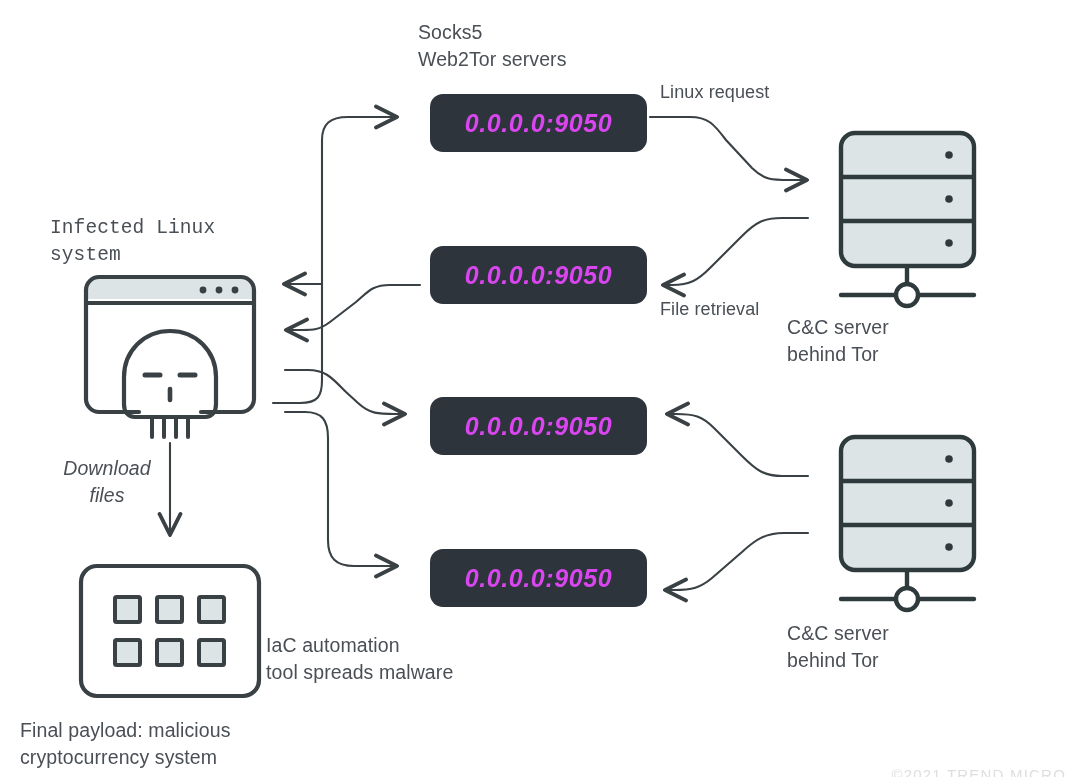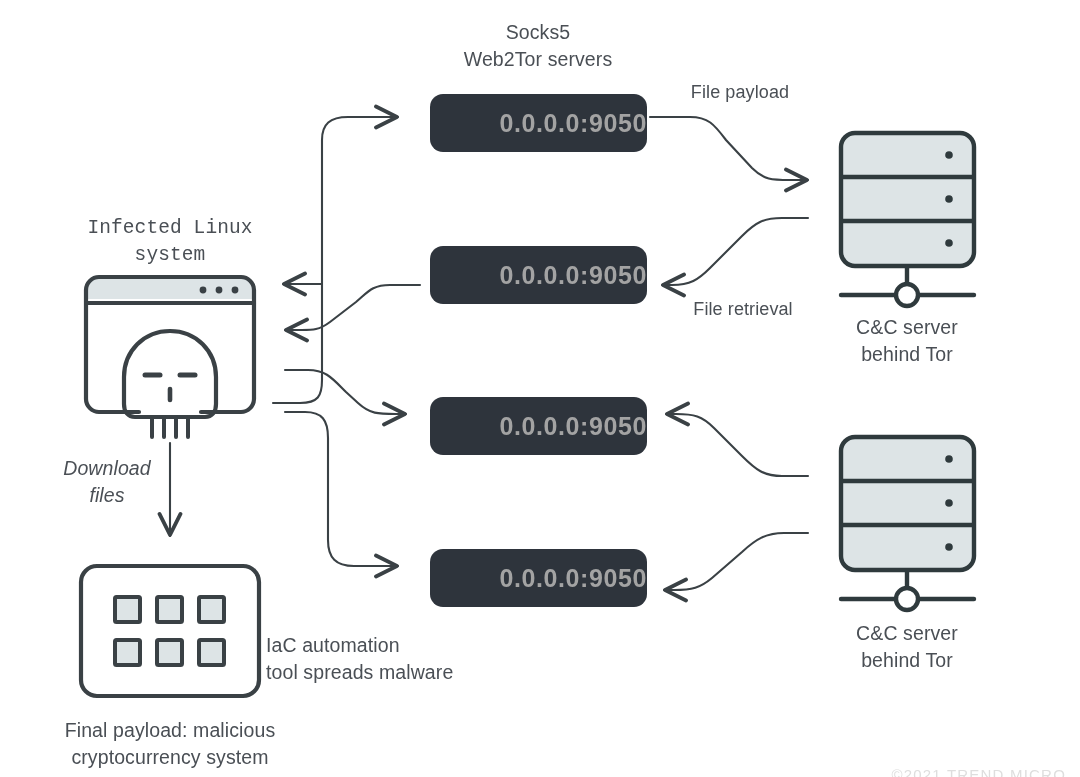--- a/index.html
+++ b/index.html
@@ -14,34 +14,35 @@
   #stage{position:absolute;inset:0;width:1080px;height:777px;}
   svg.layer{position:absolute;left:0;top:0;width:1080px;height:777px;overflow:visible;}
 
   .lbl{
     position:absolute;
     font-size:19.5px;
     line-height:27px;
     color:#4a4f55;
     letter-spacing:0.1px;
     white-space:pre-line;
-    text-align:center;
+    text-align:left;
   }
   .lbl.small{font-size:18px;line-height:26px;}
   .lbl.left{text-align:left;}
 
   .srvbox{
     position:absolute;
     background:#2e343c;
     border-radius:13px;
-    display:flex;align-items:center;justify-content:flex-end;
-    color:#a3a3a3;
+    display:flex;align-items:center;justify-content:center;
+    color:#d946ef;
     font-size:25px;
     font-weight:bold;
     letter-spacing:0.6px;
+    font-style:italic;
   }
   .watermark{
     position:absolute;
     right:14px;bottom:-6px;
     font-size:15px;
     color:#dedede;
     letter-spacing:1.2px;
   }
 </style>
 </head>
@@ -176,21 +177,21 @@
 
   <div class="lbl" style="left:22px;top:455px;width:170px;text-align:center;font-style:italic;">Download
 files</div>
 
   <div class="lbl left" style="left:266px;top:632px;width:270px;">IaC automation
 tool spreads malware</div>
 
   <div class="lbl" style="left:20px;top:717px;width:300px;">Final payload: malicious
 cryptocurrency system</div>
 
-  <div class="lbl small" style="left:660px;top:79px;width:160px;">File payload</div>
+  <div class="lbl small" style="left:660px;top:79px;width:160px;">Linux request</div>
 
   <div class="lbl small" style="left:660px;top:296px;width:166px;">File retrieval</div>
 
   <div class="lbl" style="left:787px;top:314px;width:240px;">C&amp;C server
 behind Tor</div>
 
   <div class="lbl" style="left:787px;top:620px;width:240px;">C&amp;C server
 behind Tor</div>
 
   <div class="watermark">©2021 TREND MICRO</div>

